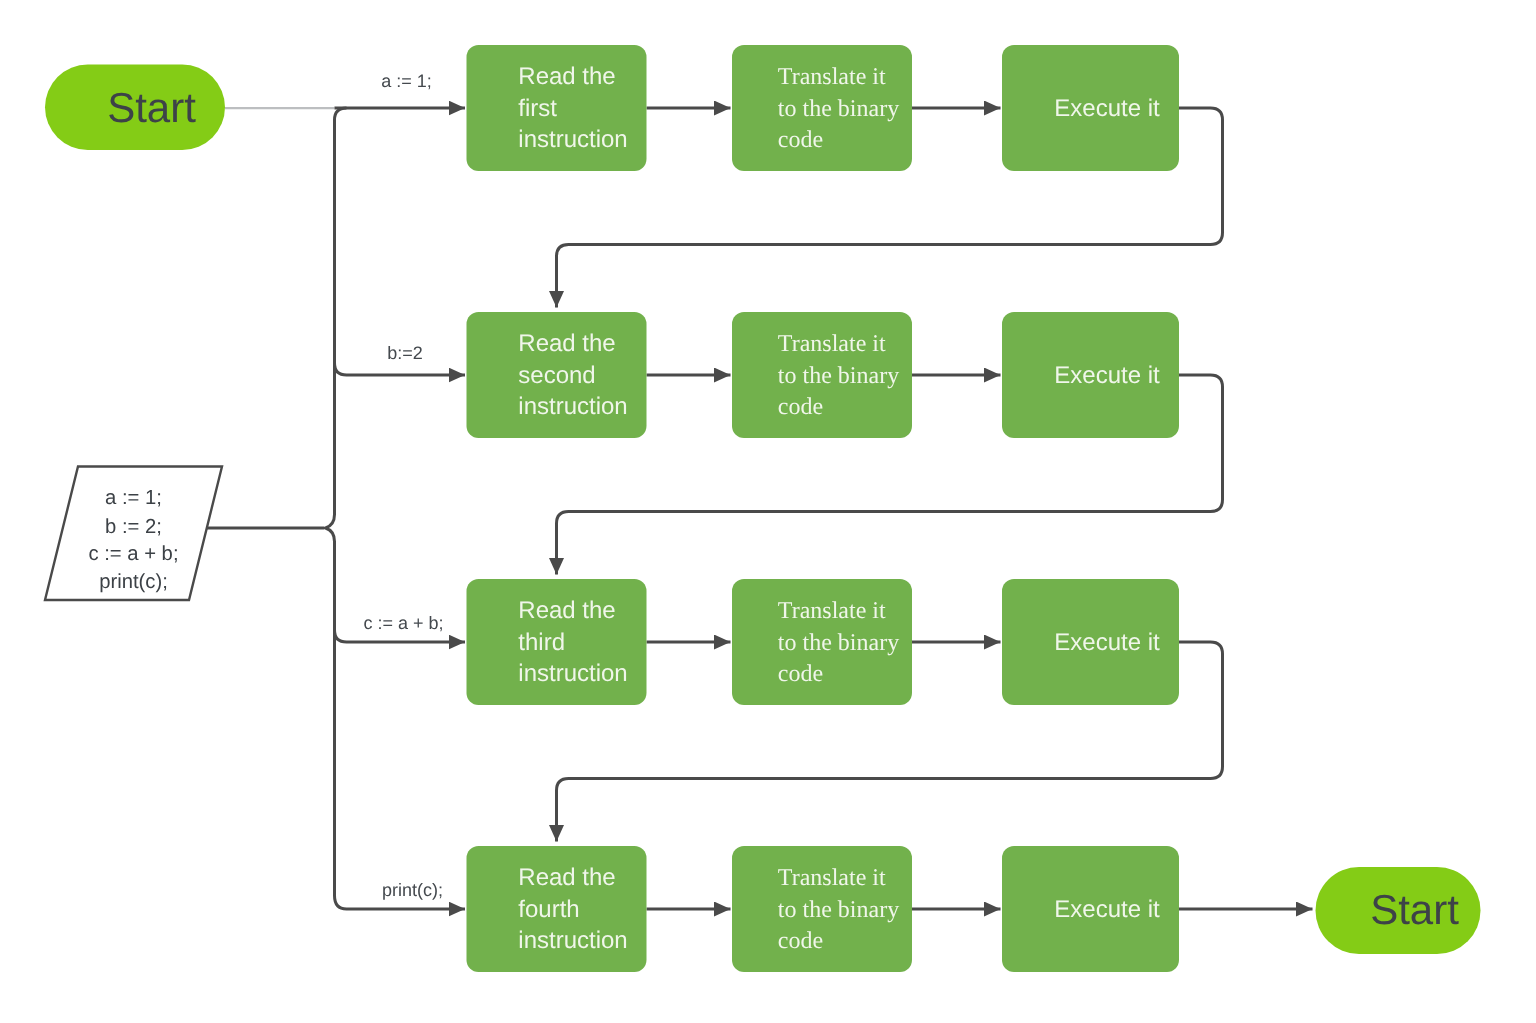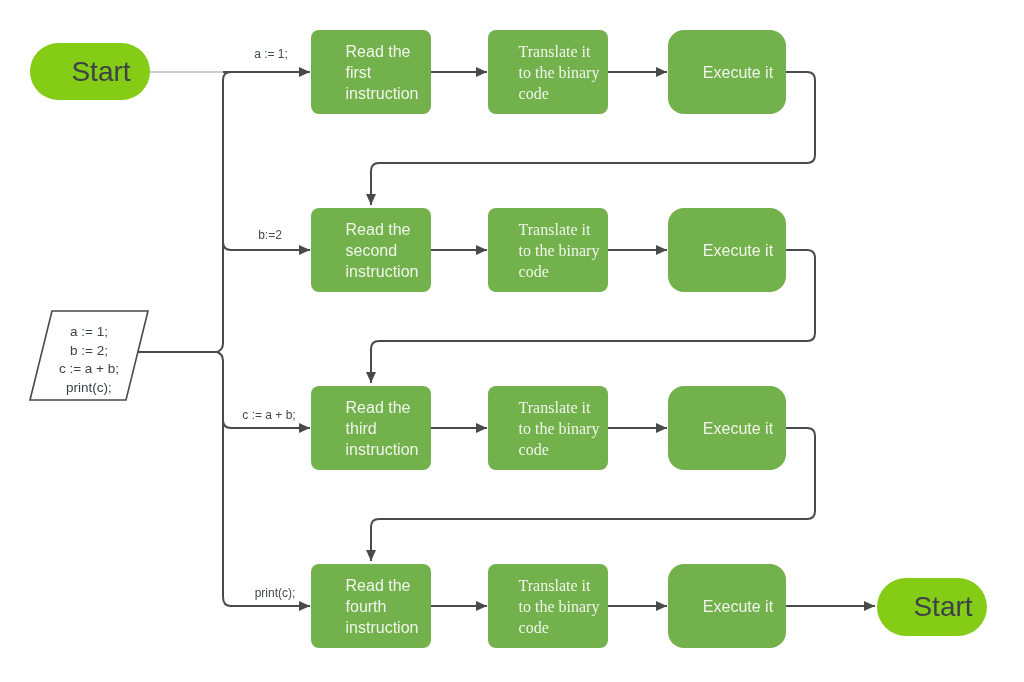--- a/index.html
+++ b/index.html
@@ -32,21 +32,21 @@
   .process {
     width: 120px;
     height: 84px;
     background: #72B14C;
     border-radius: 8px;
     color: #F0F6EA;
     font-size: 16px;
     line-height: 21px;
     white-space: pre-line;
   }
-  .process.execute { width: 118px; border-radius: 16px; }
+  .process.execute { width: 118px; }
   .terminal {
     background: #84cc16;
     color: #3D4248;
     font-size: 28px;
   }
   .terminal.start {
     left: 30px; top: 43px;
     width: 120px; height: 57px;
     border-radius: 28.5px;
   }

